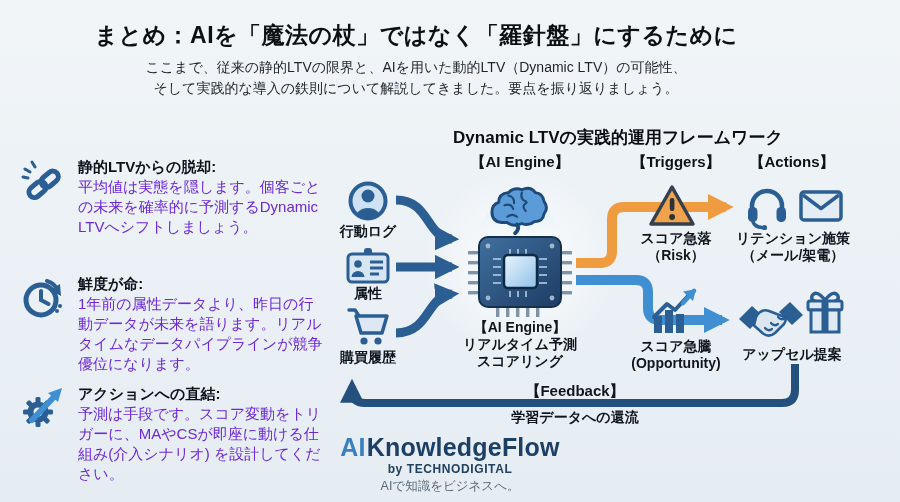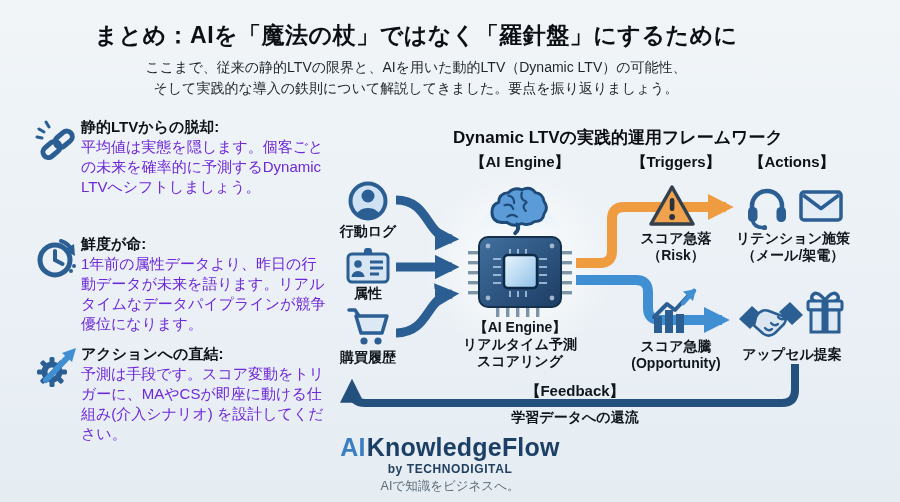--- a/index.html
+++ b/index.html
@@ -12,21 +12,21 @@
   .page{position:relative;width:832px;height:502px;}
   .abs{position:absolute;}
 
   
   .title{position:absolute;top:20px;left:0;width:100%;text-align:center;
          font-size:23px;font-weight:bold;color:#0c0f13;letter-spacing:.5px;}
   .sub{position:absolute;left:0;width:100%;text-align:center;font-size:14px;color:#1d242b;}
   .sub1{top:59px;} .sub2{top:80px;}
 
   
-  .point{position:absolute;left:34px;width:300px;display:flex;gap:0;}
+  .point{position:absolute;left:20px;width:300px;display:flex;gap:11px;margin-top:40px;}
   .p1{top:117px;} .p2{top:234px;} .p3{top:344px;}
   .point .ic{flex:0 0 47px;width:47px;height:47px;}
   .pt-head{font-size:15px;font-weight:bold;color:#0e1319;line-height:20px;}
   .pt-body{font-size:15px;color:#6d28d9;line-height:20px;width:246px;}
 
   
   .dg-title{position:absolute;top:126px;left:368px;width:500px;text-align:center;
             font-size:17px;font-weight:bold;color:#0b0e12;}
   .hdr{position:absolute;top:153px;transform:translateX(-50%);font-size:15px;
        font-weight:bold;color:#0e1319;white-space:nowrap;}

